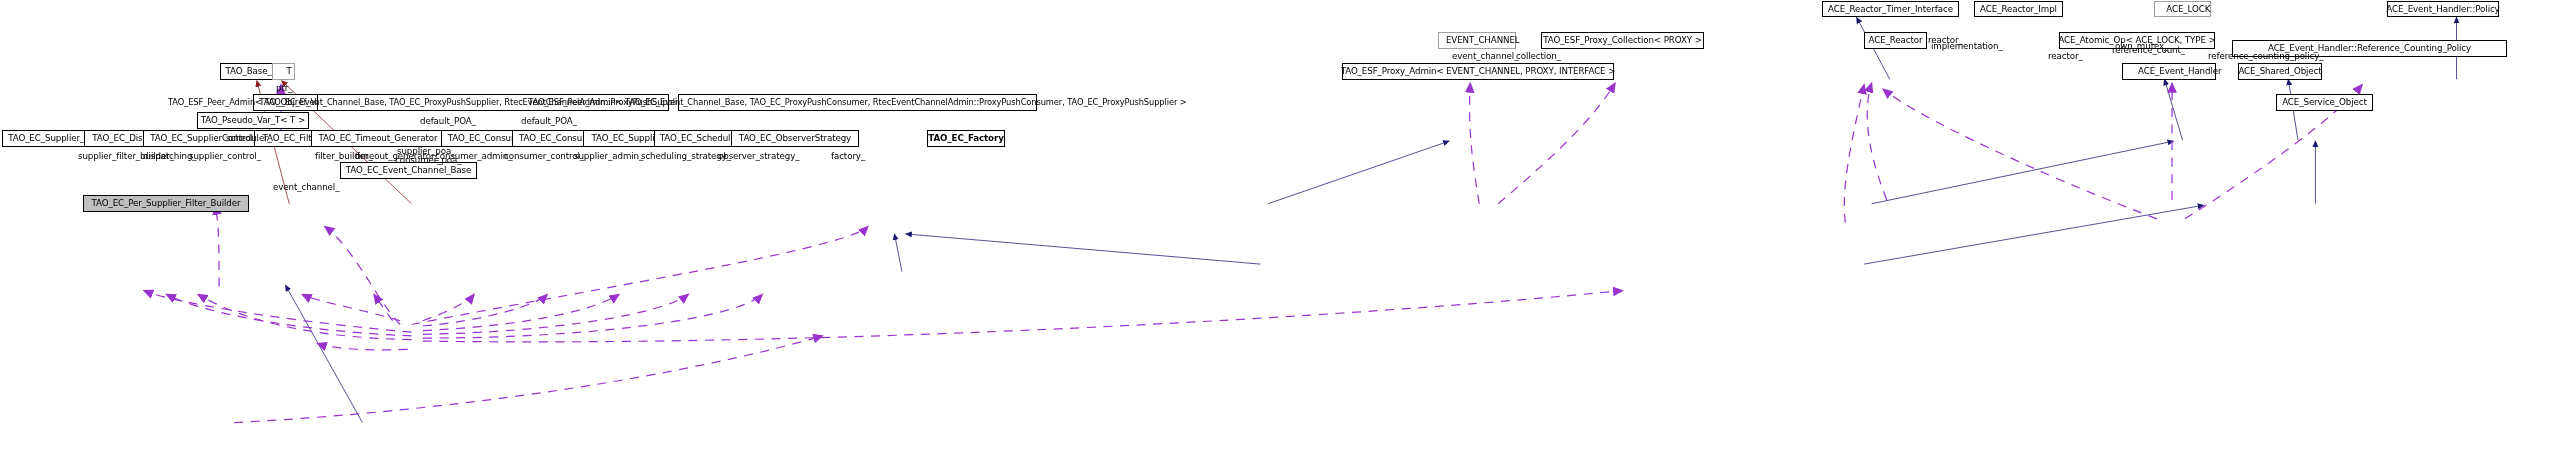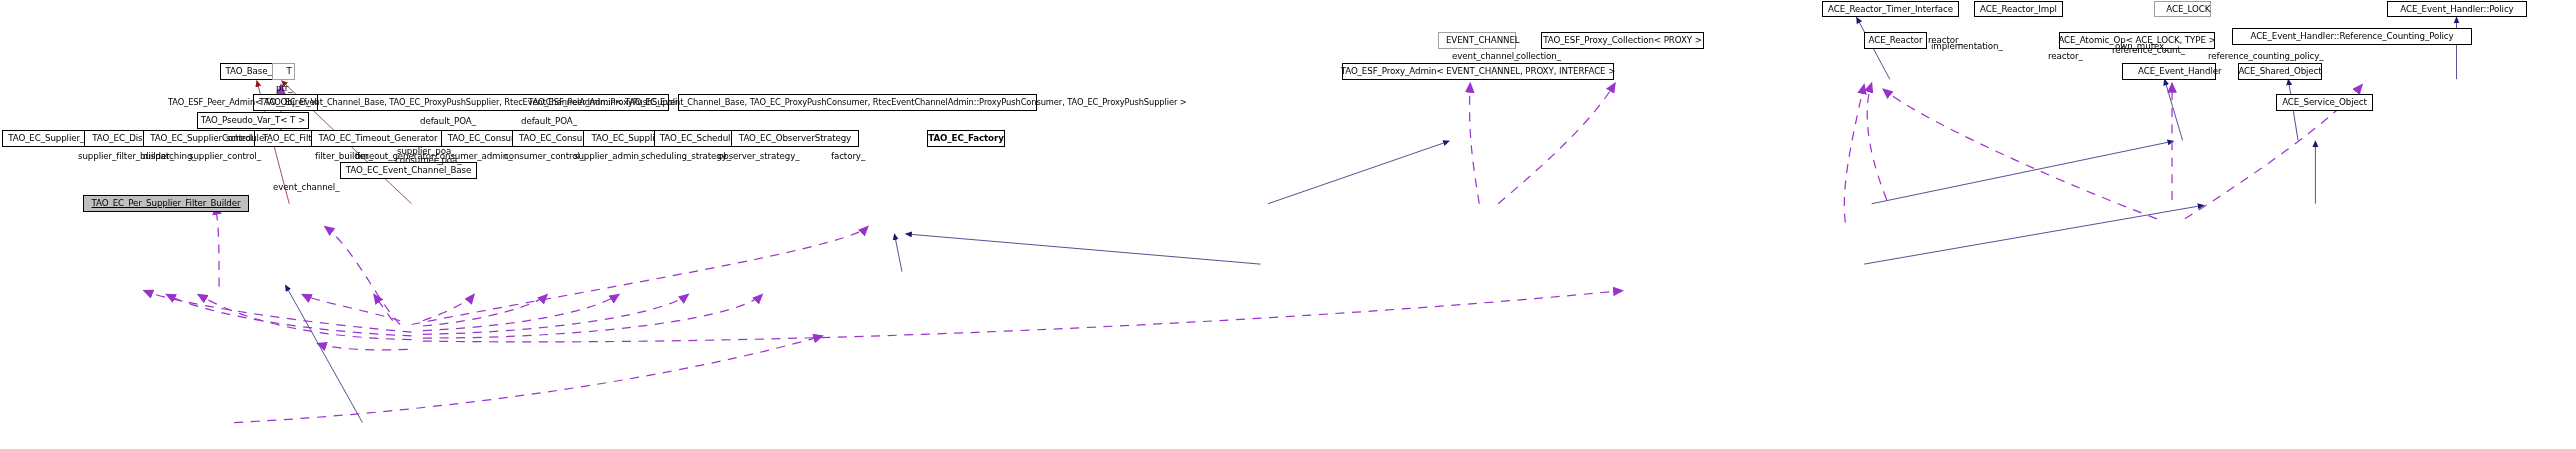--- a/index.html
+++ b/index.html
@@ -103,27 +103,27 @@
       <path d="M560,448 C800,448 980,420 1010,390" marker-end="url(#arrPurple)"></path>
       <path d="M560,452 C1100,460 1800,420 2150,385" marker-end="url(#arrPurple)"></path>
       <path d="M310,560 C600,545 900,500 1090,445" marker-end="url(#arrPurple)"></path>
       <path d="M540,463 C480,465 440,462 420,455" marker-end="url(#arrPurple)"></path>
     </g>
   </svg>
 
   <div class="node" style="left:1822px;top:0.8px;width:137px;">ACE_Reactor_Timer_Interface</div>
   <div class="node" style="left:1974px;top:0.8px;width:89px;">ACE_Reactor_Impl</div>
   <div class="node tmpl" style="left:2154px;top:0.8px;width:57px;">ACE_LOCK</div>
-  <div class="node" style="left:2387px;top:0.8px;width:140px;">ACE_Event_Handler::Policy</div>
+  <div class="node" style="left:2387px;top:0.8px;width:112px;">ACE_Event_Handler::Policy</div>
 
   <div class="node tmpl" style="left:1438px;top:32px;width:78px;">EVENT_CHANNEL</div>
   <div class="node" style="left:1541px;top:32px;width:163px;">TAO_ESF_Proxy_Collection&lt; PROXY &gt;</div>
   <div class="node" style="left:1864px;top:32px;width:63px;">ACE_Reactor</div>
   <div class="node" style="left:2059px;top:32px;width:156px;">ACE_Atomic_Op&lt; ACE_LOCK, TYPE &gt;</div>
-  <div class="node" style="left:2232px;top:28px;width:240px;">ACE_Event_Handler::Reference_Counting_Policy</div>
+  <div class="node" style="left:2232px;top:40px;width:275px;">ACE_Event_Handler::Reference_Counting_Policy</div>
 
   <div class="node" style="left:220px;top:63px;width:71px;">TAO_Base_var</div>
   <div class="node tmpl" style="left:272px;top:63px;width:21px;">T</div>
   <div class="node" style="left:1342px;top:63px;width:272px;">TAO_ESF_Proxy_Admin&lt; EVENT_CHANNEL, PROXY, INTERFACE &gt;</div>
   <div class="node" style="left:2122px;top:63px;width:94px;padding-left:26px;">ACE_Event_Handler</div>
   <div class="node" style="left:2238px;top:63px;width:84px;">ACE_Shared_Object</div>
 
   <div class="node" style="left:253px;top:94px;width:112px;">TAO_Objref_Var_T&lt; T &gt;</div>
   <div class="node tiny" style="left:317px;top:94px;width:352px;">TAO_ESF_Peer_Admin&lt; TAO_EC_Event_Channel_Base, TAO_EC_ProxyPushSupplier, RtecEventChannelAdmin::ProxyPushSupplier, TAO_EC_ProxyPushConsumer &gt;</div>
   <div class="node tiny" style="left:678px;top:94px;width:359px;">TAO_ESF_Peer_Admin&lt; TAO_EC_Event_Channel_Base, TAO_EC_ProxyPushConsumer, RtecEventChannelAdmin::ProxyPushConsumer, TAO_EC_ProxyPushSupplier &gt;</div>
@@ -138,21 +138,21 @@
   <div class="node" style="left:311px;top:130px;width:134px;">TAO_EC_Timeout_Generator</div>
   <div class="node" style="left:441px;top:130px;width:121px;">TAO_EC_ConsumerAdmin</div>
   <div class="node" style="left:512px;top:130px;width:125px;">TAO_EC_ConsumerControl</div>
   <div class="node" style="left:583px;top:130px;width:116px;">TAO_EC_SupplierAdmin</div>
   <div class="node" style="left:654px;top:130px;width:136px;">TAO_EC_Scheduling_Strategy</div>
   <div class="node" style="left:731px;top:130px;width:128px;">TAO_EC_ObserverStrategy</div>
   <div class="node" style="left:927px;top:130px;width:78px;font-weight:bold;">TAO_EC_Factory</div>
 
   <div class="node" style="left:340px;top:162px;width:137px;">TAO_EC_Event_Channel_Base</div>
 
-  <div class="node current" style="left:83px;top:195px;width:166px;text-decoration:underline;">TAO_EC_Per_Supplier_Filter_Builder</div>
+  <div class="node current" style="left:83px;top:195px;width:166px;">TAO_EC_Per_Supplier_Filter_Builder</div>
 
   <div class="edge-label" style="left:1931px;top:42px;">implementation_</div>
   <div class="edge-label" style="left:2115px;top:42px;">own_mutex_</div>
   <div class="edge-label" style="left:1928px;top:36px;">reactor_</div>
   <div class="edge-label" style="left:2048px;top:52px;">reactor_</div>
   <div class="edge-label" style="left:2112px;top:46px;">reference_count_</div>
   <div class="edge-label" style="left:2208px;top:52px;">reference_counting_policy_</div>
   <div class="edge-label" style="left:1452px;top:52px;">event_channel_</div>
   <div class="edge-label" style="left:1516px;top:52px;">collection_</div>
   <div class="edge-label" style="left:276px;top:84px;">ptr_</div>

